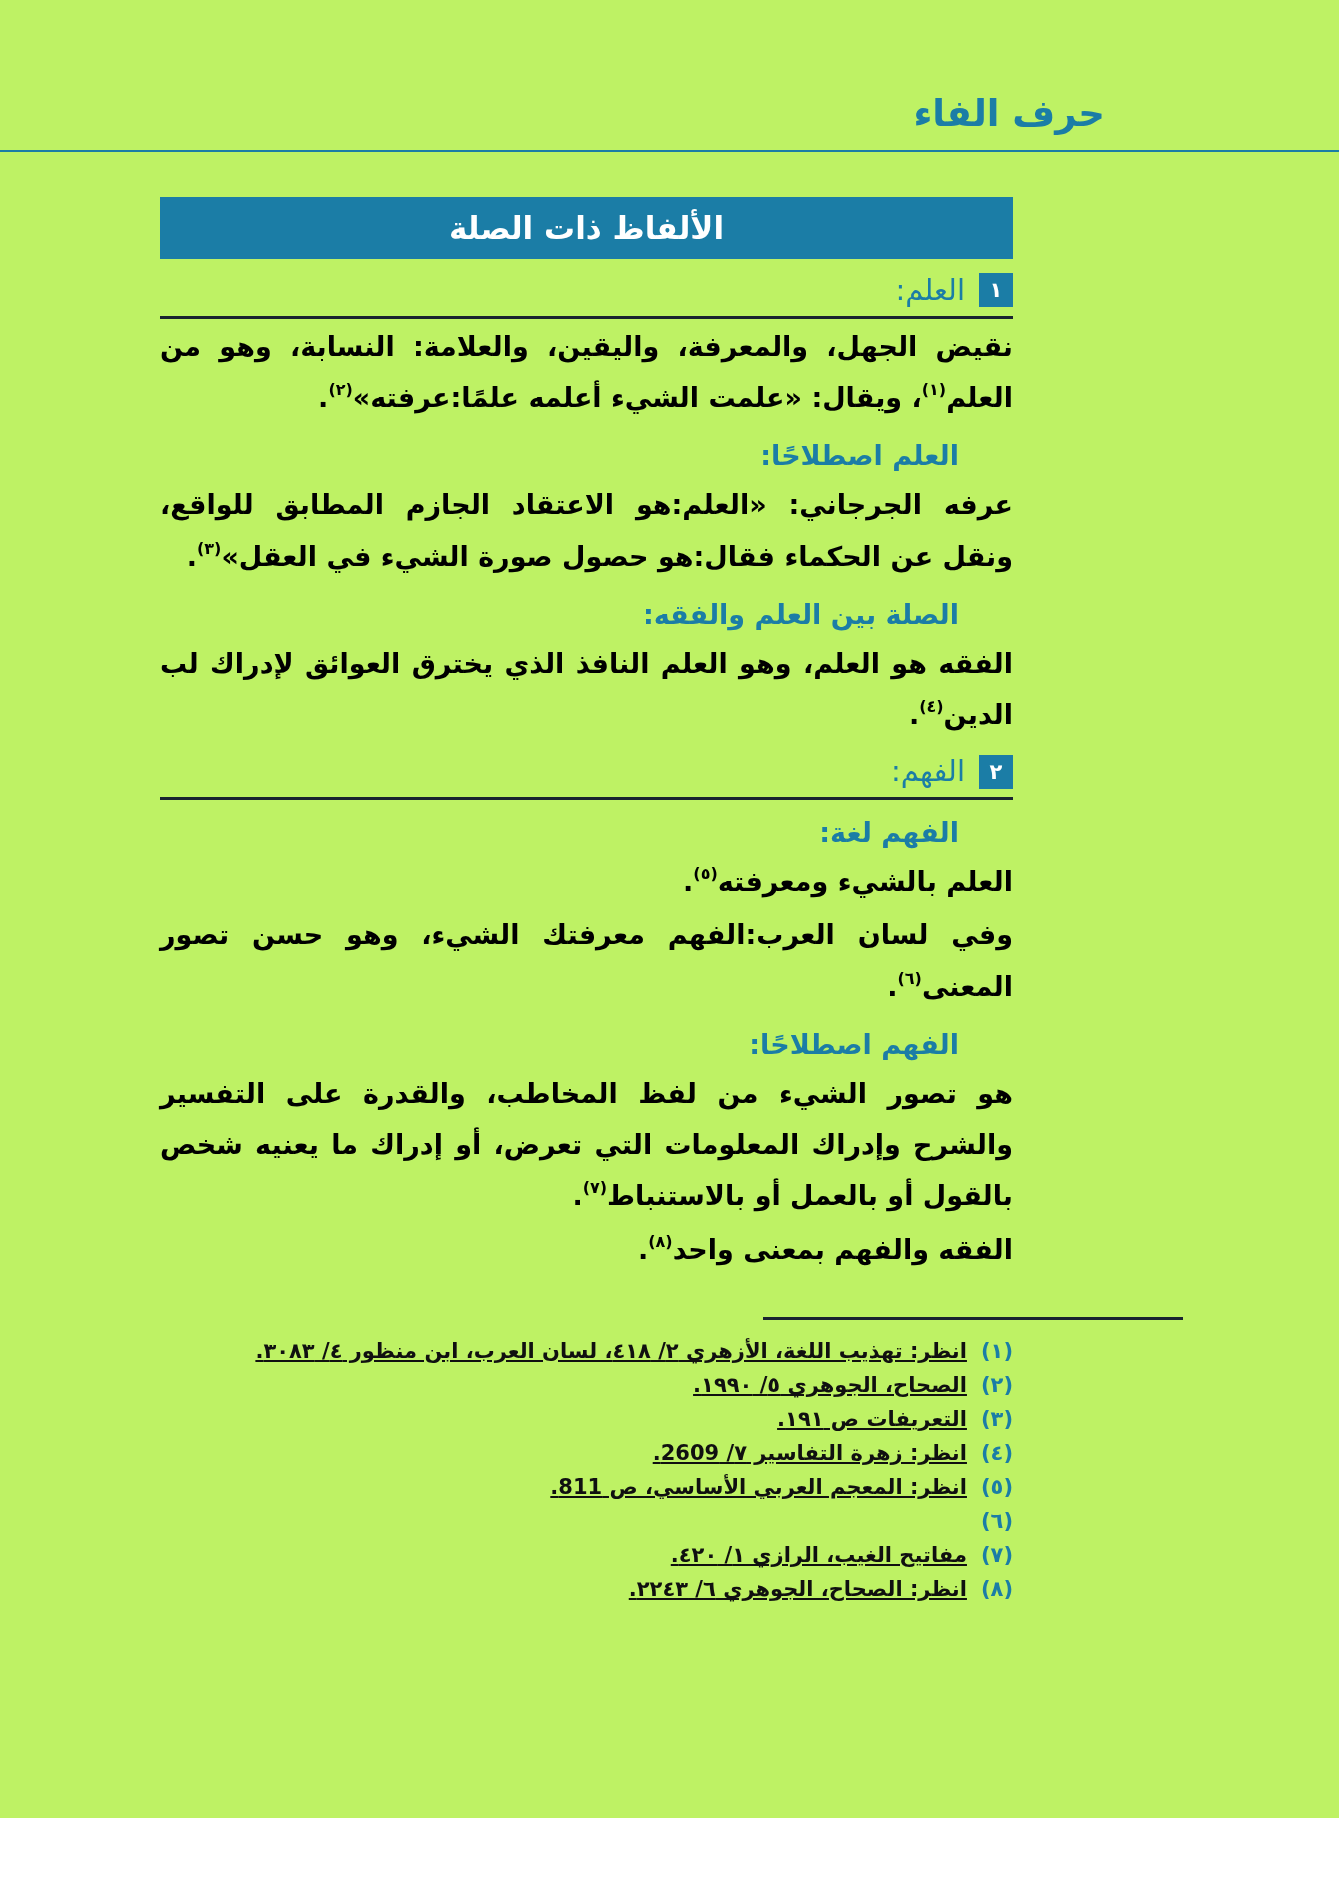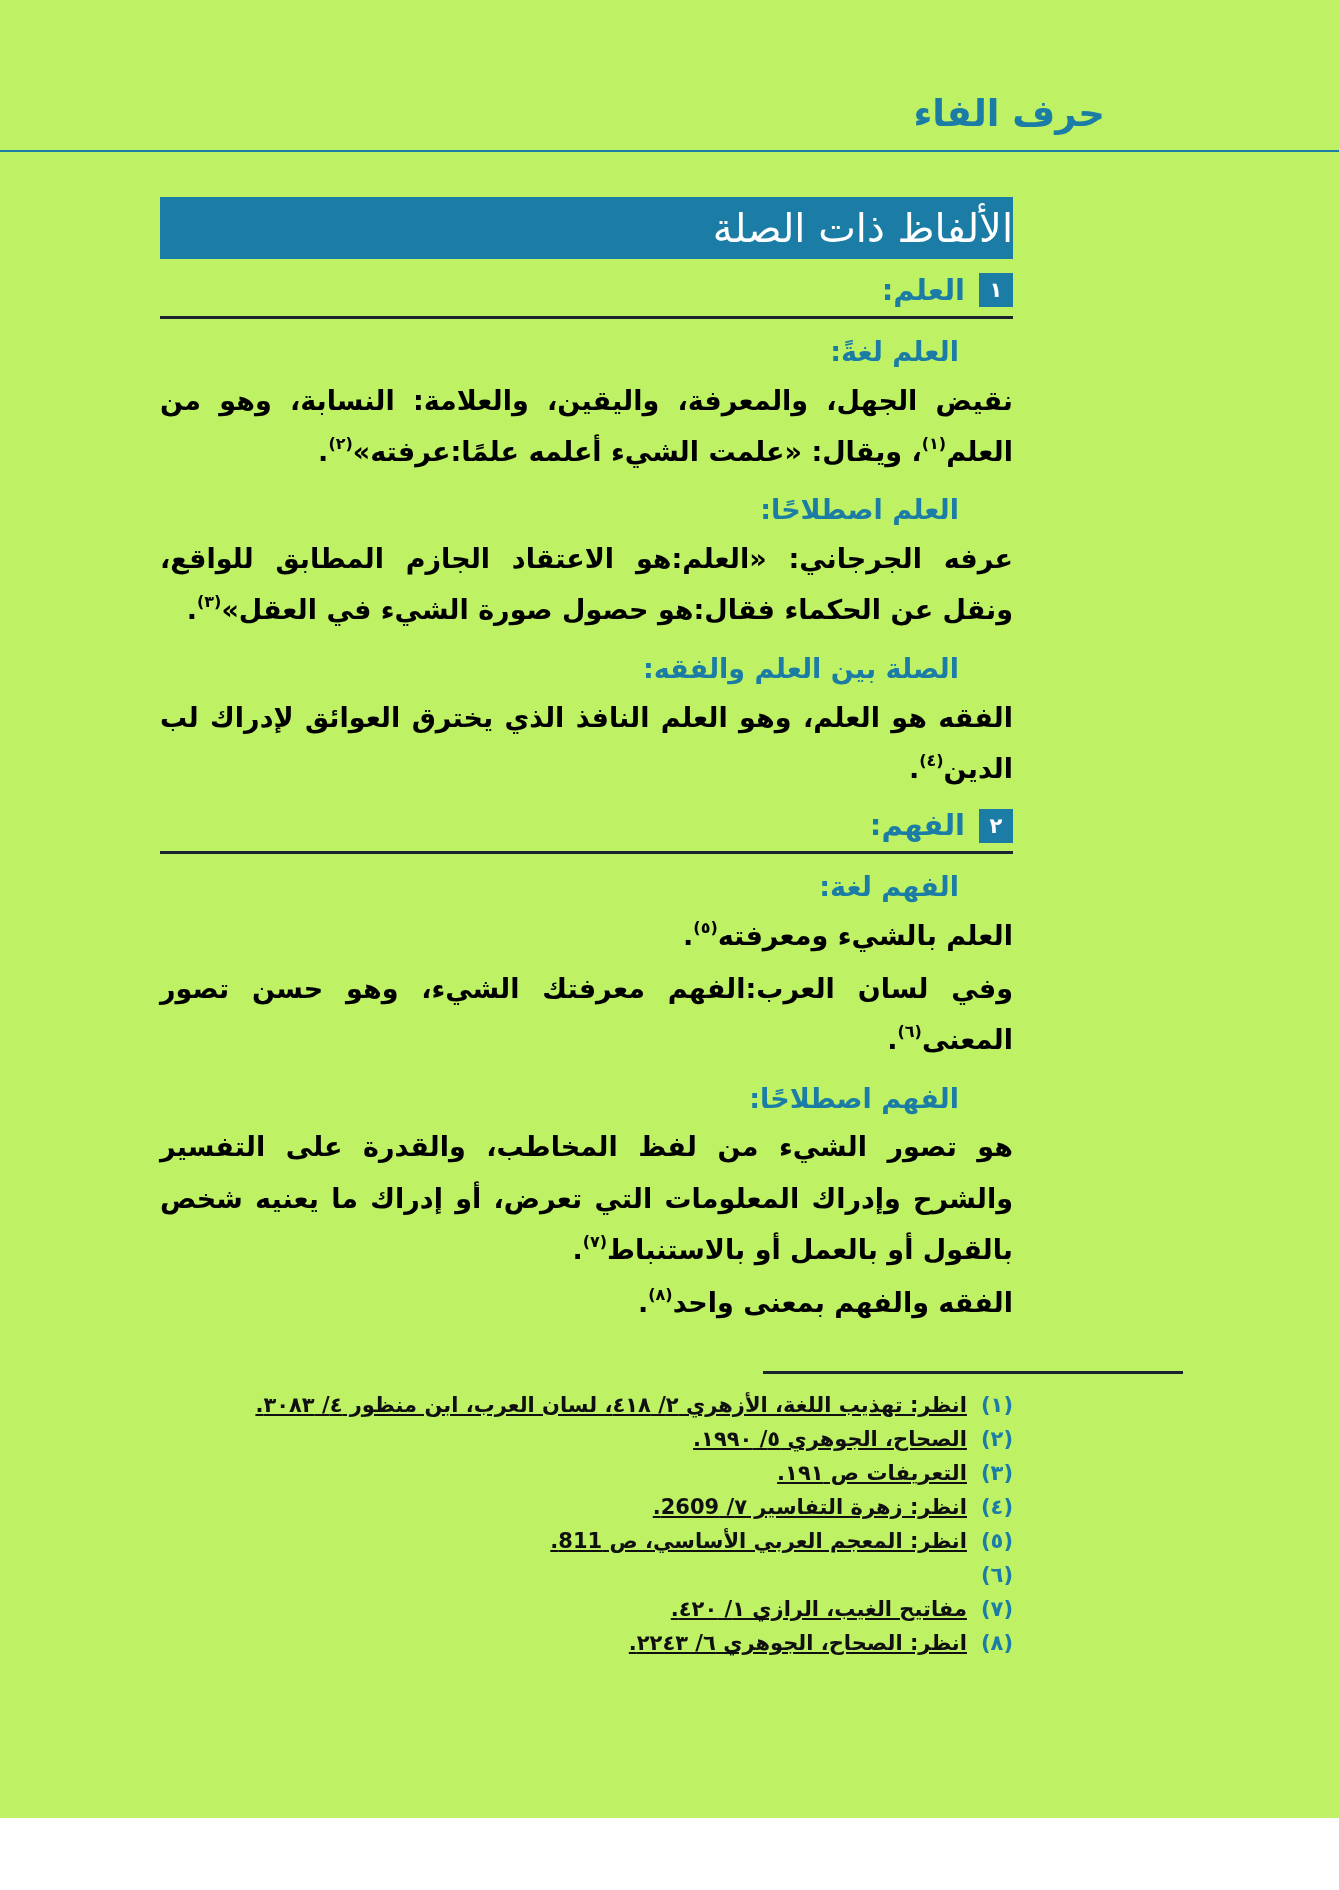--- a/index.html
+++ b/index.html
@@ -19,30 +19,30 @@
   }
   .header-rule{
     position:absolute;top:150px;left:0;right:0;height:2px;background:#1b7da6;
   }
   
   .content{
     position:absolute;top:197px;right:326px;width:853px;
   }
   .banner{
     height:62px;background:#1b7da6;color:#ffffff;
-    display:flex;align-items:center;
-    font-size:40px;font-weight:normal;
+    display:flex;align-items:center;justify-content:center;
+    font-size:31px;font-weight:bold;
   }
   .section-header{display:flex;align-items:center;gap:14px;margin:14px 0 0;}
   .section-num{
     width:34px;height:34px;background:#1b7da6;color:#ffffff;
     font-size:21px;font-weight:bold;
     display:flex;align-items:center;justify-content:center;flex:0 0 auto;
   }
-  .section-title{font-size:29px;color:#1b7da6;font-weight:bold;line-height:1.2;}
+  .section-title{font-size:29px;color:#1b7da6;font-weight:normal;line-height:1.2;}
   .section-rule{height:3px;background:#1a2430;margin:8px 0 2px;}
   .subheading{
     font-size:27px;color:#1b7da6;font-weight:bold;
     padding-right:54px;margin:12px 0 2px;line-height:1.55;
   }
   .para{
     font-size:27px;font-weight:bold;color:#000000;
     line-height:1.9;text-align:justify;margin:2px 0;
   }
   .para sup.ref{font-size:16px;font-weight:bold;vertical-align:super;position:relative;top:-2px;}
@@ -90,21 +90,20 @@
       <span>الألفاظ ذات الصلة</span>
     </div>
 
     <div id="sections">
         <section class="term-section">
           <div class="section-header">
             <span class="section-num">١</span>
             <span class="section-title">العلم:</span>
           </div>
           <div class="section-rule"></div>
-          <div class="subheading">العلم لغةً:</div>
           <div class="para">نقيض الجهل، والمعرفة، واليقين، والعلامة: النسابة، وهو من العلم<sup class="ref">(١)</sup>، ويقال: «علمت الشيء أعلمه علمًا:عرفته»<sup class="ref">(٢)</sup>.</div>
           <div class="subheading">العلم اصطلاحًا:</div>
           <div class="para">عرفه الجرجاني: «العلم:هو الاعتقاد الجازم المطابق للواقع، ونقل عن الحكماء فقال:هو حصول صورة الشيء في العقل»<sup class="ref">(٣)</sup>.</div>
           <div class="subheading">الصلة بين العلم والفقه:</div>
           <div class="para">الفقه هو العلم، وهو العلم النافذ الذي يخترق العوائق لإدراك لب الدين<sup class="ref">(٤)</sup>.</div>
         </section>
         <section class="term-section">
           <div class="section-header">
             <span class="section-num">٢</span>
             <span class="section-title">الفهم:</span>

